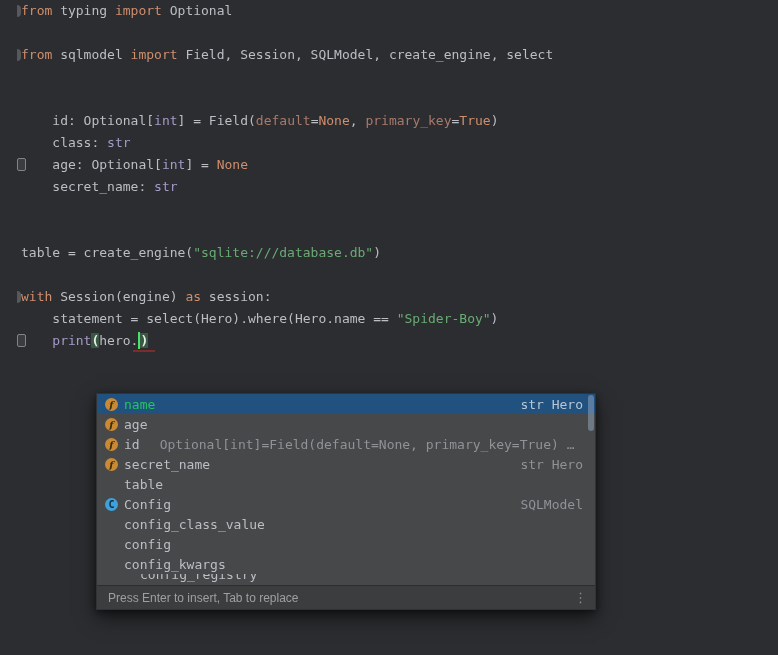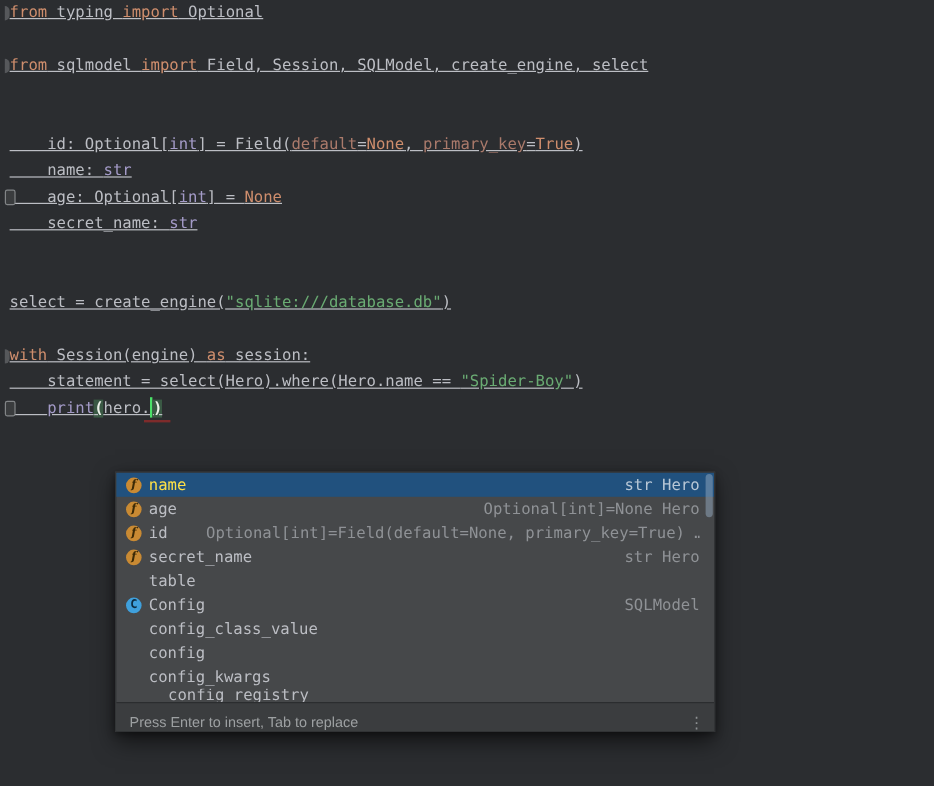--- a/index.html
+++ b/index.html
@@ -3,22 +3,22 @@
 <meta charset="utf-8">
 <style>
   html,body{margin:0;padding:0;}
   body{
     width:778px;height:655px;overflow:hidden;position:relative;
     background:var(--bg,#2B2D30);
     font-family:"DejaVu Sans Mono",monospace;
   }
   
   #editor{
-    position:absolute;inset:0;padding-left:8px;
-    font-size:13px;line-height:22px;color:var(--text,#BCBEC4);text-decoration:underline;
+    position:absolute;inset:0;padding-left:21px;
+    font-size:13px;line-height:22px;color:var(--text,#BCBEC4);
   }
   .line{height:22px;white-space:pre;position:relative;}
   .seg-kw{color:var(--kw,#CF8E6D);}
   .seg-str{color:var(--str,#6AAB73);}
   .seg-param{color:var(--param,#AA7A6B);}
   .seg-type{color:var(--type,#A49BC8);}
   .seg-txt{color:var(--text,#BCBEC4);}
   .seg-brace{color:var(--parenText,#EBF0E8);background:var(--parenBg,#3A5944);font-weight:bold;}
   .caret{display:inline-block;width:2px;height:17px;background:var(--caret,#4AE168);vertical-align:middle;margin-top:-2px;}
   .err-bar{position:absolute;height:2px;background:var(--err,#7E2B2B);bottom:0;}
@@ -27,65 +27,65 @@
   
   #popup{
     position:absolute;left:96px;top:393px;width:500px;box-sizing:border-box;
     background:var(--popupBg,#46484A);border:1px solid #313335;
     box-shadow:0 8px 18px rgba(0,0,0,.55),0 2px 6px rgba(0,0,0,.4);
   }
   #popup-list{position:relative;}
   .row{height:20px;display:flex;align-items:center;padding:0 12px 0 8px;
        font-size:13px;color:var(--popupText,#BCBEC4);white-space:pre;overflow:hidden;}
   .row.selected{background:var(--sel,#21517E);}
-  .row.selected .lbl{color:#fde047;}
-  .row.clipped{height:11px;align-items:center;padding-left:24px;}
+  .row.selected .lbl{color:#22c55e;}
+  .row.clipped{height:11px;align-items:flex-end;padding-left:24px;}
   .row.clipped .lbl{line-height:20px;}
   .ic{width:13px;height:13px;border-radius:50%;margin-right:6px;flex:none;
       display:flex;align-items:center;justify-content:center;
       font:italic bold 10px "DejaVu Serif",serif;}
   .ic.hidden{visibility:hidden;}
   .ic.field{background:var(--fieldIcon,#C98A33);color:#3B2A07;}
   .ic.cls{background:var(--classIcon,#3FA0DC);color:#0E2C40;font-style:normal;font-family:"DejaVu Sans Mono",monospace;}
-  .tail{color:var(--hint,#8F9296);margin-left:32px;flex:1 1 auto;overflow:hidden;}
+  .tail{color:var(--hint,#8F9296);margin-left:20px;flex:1 1 auto;overflow:hidden;}
   .hint{color:var(--hint,#8F9296);margin-left:auto;}
   .row.selected .hint{color:#B8C7D6;}
   #scroll-thumb{position:absolute;top:1px;right:1px;width:6px;height:36px;
       background:rgba(148,170,192,.5);border-radius:3px;}
   #footer{height:23px;background:var(--footerBg,#3B3D3F);border-top:1px solid #2B2D2F;
-      display:flex;align-items:flex-end;padding:0 8px 0 11px;
+      display:flex;align-items:center;padding:0 8px 0 11px;
       font-family:"Liberation Sans",sans-serif;font-size:12px;color:var(--footerText,#9DA0A2);}
   #kebab{margin-left:auto;color:#8E9193;font-size:13px;line-height:1;}
 </style>
 </head>
 <body style="--bg: #2B2D30; --text: #BCBEC4; --kw: #CF8E6D; --str: #6AAB73; --param: #AA7A6B; --type: #A49BC8; --parenBg: #3A5944; --parenText: #EBF0E8; --caret: #4AE168; --err: #7E2B2B; --popupBg: #46484A; --sel: #21517E; --popupText: #BCBEC4; --hint: #8F9296; --footerBg: #3B3D3F; --footerText: #9DA0A2; --fieldIcon: #C98A33; --classIcon: #3FA0DC;">
 
 <div id="editor">
     <div class="line"><span class="gutter-sliver"></span><span class="seg-kw">from</span><span class="seg-txt"> typing </span><span class="seg-kw">import</span><span class="seg-txt"> Optional</span></div>
     <div class="line"></div>
     <div class="line"><span class="gutter-sliver"></span><span class="seg-kw">from</span><span class="seg-txt"> sqlmodel </span><span class="seg-kw">import</span><span class="seg-txt"> Field, Session, SQLModel, create_engine, select</span></div>
     <div class="line"></div>
     <div class="line"></div>
     <div class="line"><span class="seg-txt">    id: Optional[</span><span class="seg-type">int</span><span class="seg-txt">] = Field(</span><span class="seg-param">default</span><span class="seg-txt">=</span><span class="seg-kw">None</span><span class="seg-txt">, </span><span class="seg-param">primary_key</span><span class="seg-txt">=</span><span class="seg-kw">True</span><span class="seg-txt">)</span></div>
-    <div class="line"><span class="seg-txt">    name: </span><span class="seg-type">str</span></div>
+    <div class="line"><span class="seg-txt">    class: </span><span class="seg-type">str</span></div>
     <div class="line"><span class="gutter-card"></span><span class="seg-txt">    age: Optional[</span><span class="seg-type">int</span><span class="seg-txt">] = </span><span class="seg-kw">None</span></div>
     <div class="line"><span class="seg-txt">    secret_name: </span><span class="seg-type">str</span></div>
     <div class="line"></div>
     <div class="line"></div>
-    <div class="line"><span class="seg-txt">select = create_engine(</span><span class="seg-str">"sqlite:///database.db"</span><span class="seg-txt">)</span></div>
+    <div class="line"><span class="seg-txt">table = create_engine(</span><span class="seg-str">"sqlite:///database.db"</span><span class="seg-txt">)</span></div>
     <div class="line"></div>
     <div class="line"><span class="gutter-sliver"></span><span class="seg-kw">with</span><span class="seg-txt"> Session(engine) </span><span class="seg-kw">as</span><span class="seg-txt"> session:</span></div>
     <div class="line"><span class="seg-txt">    statement = select(Hero).where(Hero.name == </span><span class="seg-str">"Spider-Boy"</span><span class="seg-txt">)</span></div>
     <div class="line"><span class="gutter-card"></span><span class="seg-txt">    </span><span class="seg-type">print</span><span class="seg-brace">(</span><span class="seg-txt">hero.</span><span class="caret"></span><span class="seg-brace">)</span><span class="err-bar" style="left: 112px; width: 22px;"></span></div>
   </div>
 
 <div id="popup">
   <div id="popup-list">
     <div class="row selected"><span class="ic field">f</span><span class="lbl">name</span><span class="hint">str Hero</span></div>
-      <div class="row"><span class="ic field">f</span><span class="lbl">age</span><span class="hint">Optional[int]=None Hero</span></div>
+      <div class="row"><span class="ic field">f</span><span class="lbl">age</span></div>
       <div class="row"><span class="ic field">f</span><span class="lbl">id</span><span class="tail">Optional[int]=Field(default=None, primary_key=True) …</span></div>
       <div class="row"><span class="ic field">f</span><span class="lbl">secret_name</span><span class="hint">str Hero</span></div>
       <div class="row"><span class="ic hidden"></span><span class="lbl">table</span></div>
       <div class="row"><span class="ic cls">C</span><span class="lbl">Config</span><span class="hint">SQLModel</span></div>
       <div class="row"><span class="ic hidden"></span><span class="lbl">config_class_value</span></div>
       <div class="row"><span class="ic hidden"></span><span class="lbl">config</span></div>
       <div class="row"><span class="ic hidden"></span><span class="lbl">config_kwargs</span></div>
       <div class="row clipped"><span class="ic hidden"></span><span class="lbl">config_registry</span></div>
   <div id="scroll-thumb"></div>
     </div>

